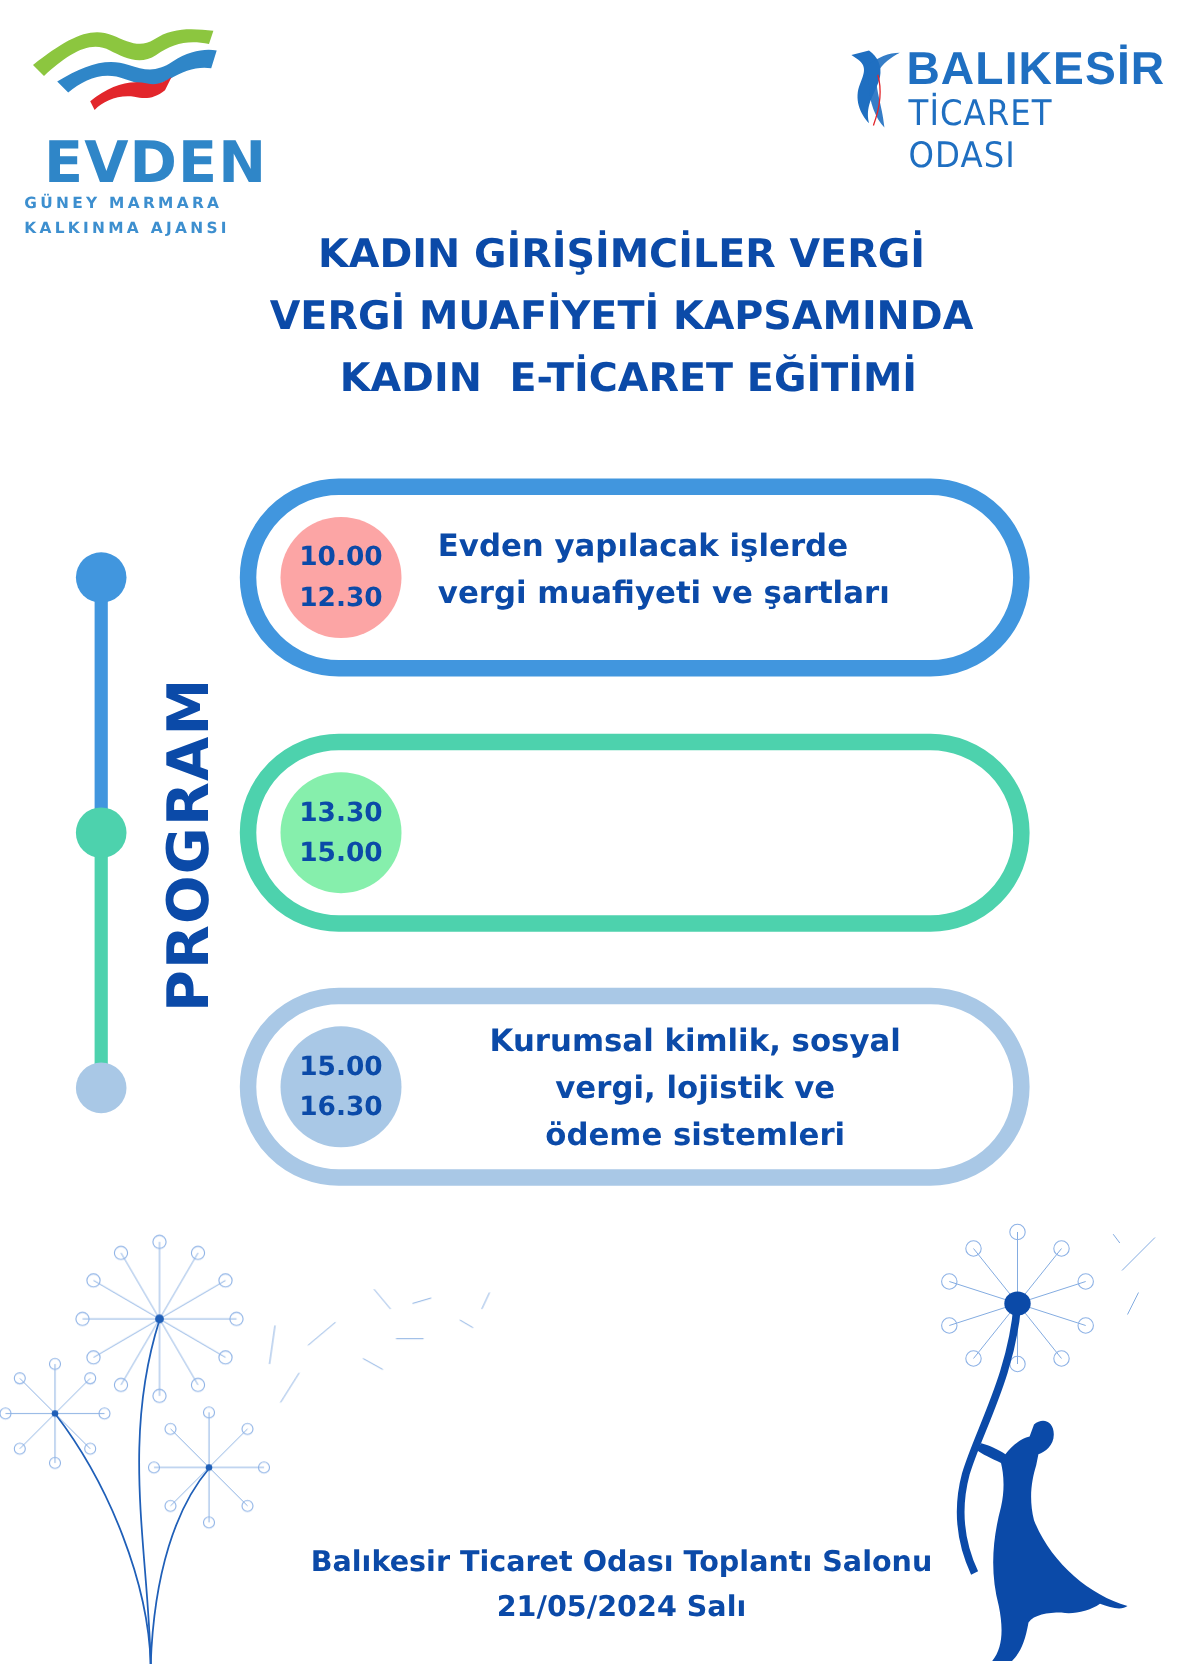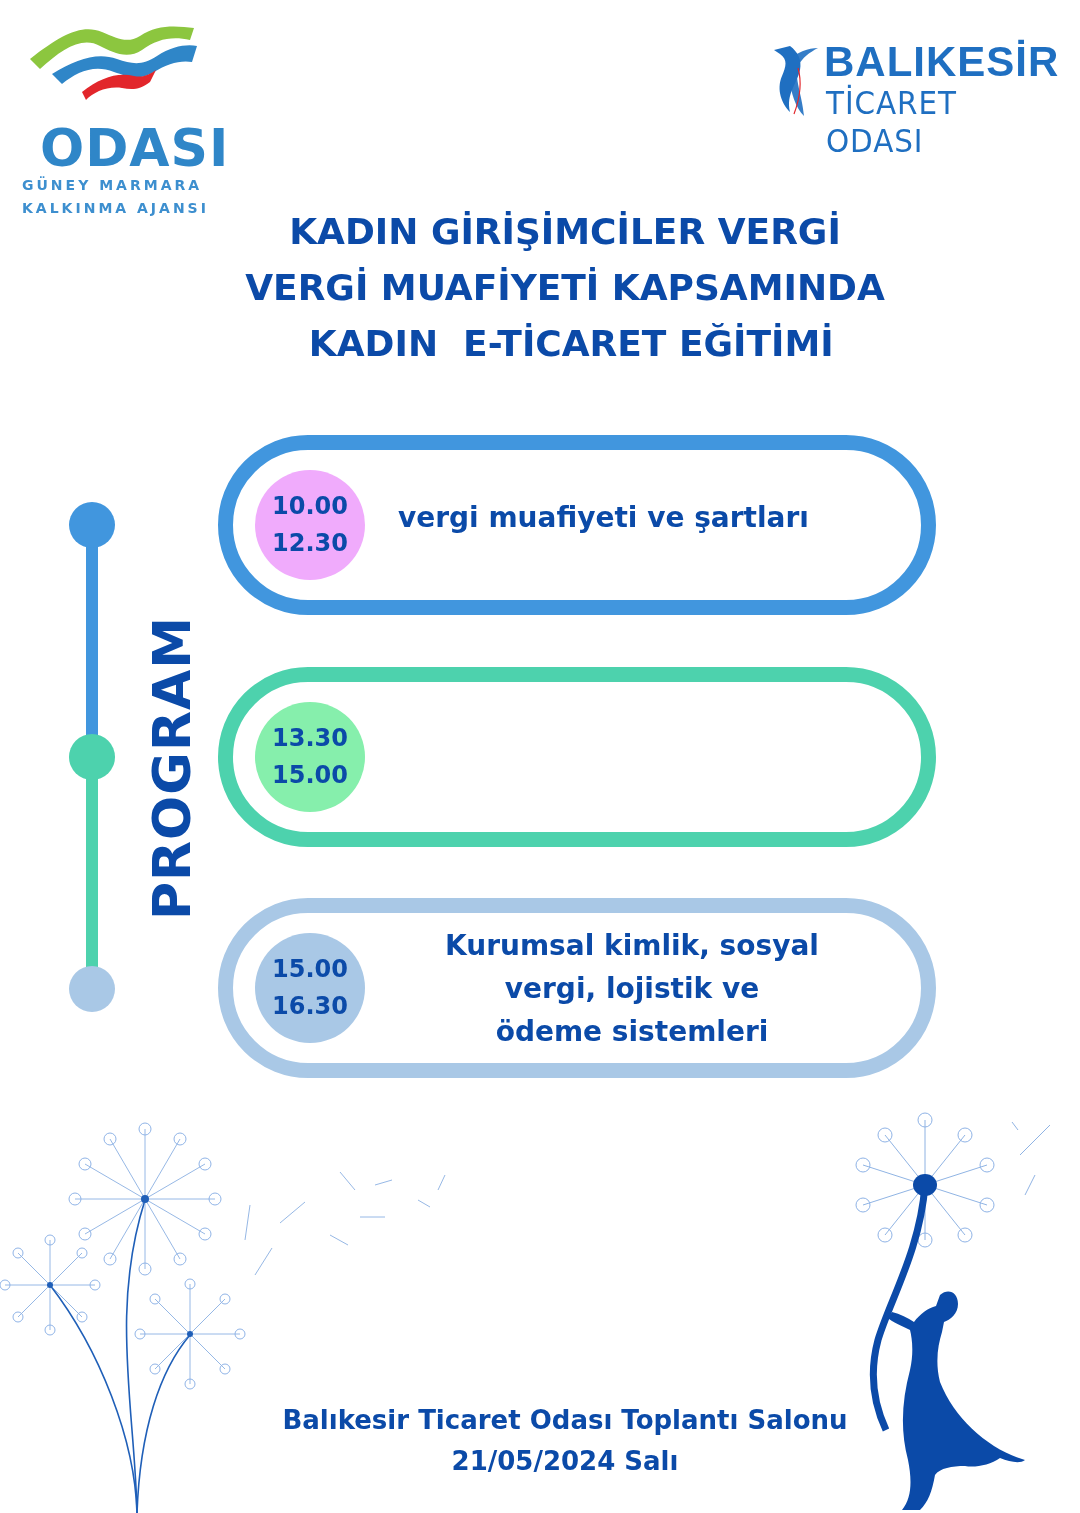--- a/index.html
+++ b/index.html
@@ -34,42 +34,42 @@
     .tl-dot.c { top: 966px; background: #a9c8e6; }
 
     .program { position: absolute; left: 172px; top: 768px; transform: translate(-50%, -50%) rotate(-90deg); font-size: 52px; font-weight: 700; color: #0b4aa8; letter-spacing: 1px; white-space: nowrap; font-family: "DejaVu Sans", sans-serif; }
 
     
     .pill { position: absolute; left: 218px; width: 718px; height: 180px; border-radius: 90px; border: 15px solid; background: #fff; }
     .pill.p1 { top: 435px; border-color: #4196de; }
     .pill.p2 { top: 667px; border-color: #4dd2ad; }
     .pill.p3 { top: 898px; border-color: #a9c8e6; }
     .time-circle { position: absolute; left: 22px; top: 20px; width: 110px; height: 110px; border-radius: 50%; display: flex; flex-direction: column; align-items: center; justify-content: center; font-size: 24px; font-weight: 700; line-height: 37px; color: #0b4aa8; font-family: "DejaVu Sans", sans-serif; }
-    .p1 .time-circle { background: #f0abfc; }
+    .p1 .time-circle { background: #fca5a5; }
     .p2 .time-circle { background: #86efac; }
     .p3 .time-circle { background: #a9c8e6; }
     .pill-text { position: absolute; left: 150px; right: 40px; top: 0; bottom: 0; display: flex; flex-direction: column; justify-content: center; font-size: 28px; font-weight: 700; line-height: 43px; color: #0b4aa8; font-family: "DejaVu Sans", sans-serif; }
     .p1 .pill-text { align-items: flex-start; left: 165px; padding-bottom: 16px; }
     .p2 .pill-text, .p3 .pill-text { align-items: center; text-align: center; }
 
     
     .venue { position: absolute; left: 220px; width: 690px; top: 1400px; text-align: center; font-size: 26px; font-weight: 700; line-height: 41px; color: #0b4aa8; font-family: "DejaVu Sans", sans-serif; }
 
     .deco { position: absolute; }
   </style>
 </head>
 <body>
 
 <div class="gmka">
   <svg width="180" height="90" viewBox="0 0 180 90">
     <path d="M8 45 C40 20, 60 10, 80 18 C95 24, 105 30, 118 22 C135 10, 155 12, 172 14 L168 26 C150 22, 135 25, 120 36 C105 46, 90 38, 78 32 C60 22, 40 35, 18 55 Z" fill="#8cc63f"></path>
     <path d="M30 60 C55 45, 75 38, 95 45 C110 50, 120 52, 135 42 C150 32, 165 30, 175 32 L170 48 C158 46, 145 50, 132 58 C115 68, 105 62, 92 58 C72 50, 55 58, 40 70 Z" fill="#2f86c8"></path>
     <path d="M60 78 C78 64, 95 58, 112 62 C122 64, 128 60, 134 56 L128 68 C118 76, 110 76, 100 74 C85 72, 72 78, 64 86 Z" fill="#e2262b"></path>
   </svg>
-  <div class="gmka-word">ODASI</div>
+  <div class="gmka-word">EVDEN</div>
   <div class="gmka-sub1">GÜNEY MARMARA</div>
   <div class="gmka-sub2">KALKINMA AJANSI</div>
 </div>
 
 <div class="bto">
   <svg class="bto-mark" width="52" height="80" viewBox="0 0 52 80">
     <path d="M6 8 L22 4 C30 10, 34 18, 32 28 C28 44, 18 52, 22 70 C14 62, 8 48, 14 34 C18 24, 20 18, 12 12 Z" fill="#1f6fc1"></path>
     <path d="M20 18 C30 10, 40 6, 50 6 C42 10, 34 16, 30 24 C26 36, 34 52, 36 74 C28 66, 22 50, 22 36 Z" fill="#1f6fc1" opacity="0.9"></path>
     <path d="M30 26 C34 40, 32 56, 26 72" stroke="#e2262b" stroke-width="1.2" fill="none"></path>
   </svg>
@@ -90,20 +90,21 @@
 <div class="tl-dot c"></div>
 
 <div class="program">PROGRAM</div>
 
 <div class="pill p1">
   <div class="time-circle">
     <span>10.00</span>
     <span>12.30</span>
   </div>
   <div class="pill-text">
+    <span>Evden yapılacak işlerde</span>
     <span>vergi muafiyeti ve şartları</span>
   </div>
 </div>
 
 <div class="pill p2">
   <div class="time-circle">
     <span>13.30</span>
     <span>15.00</span>
   </div>
 </div>

